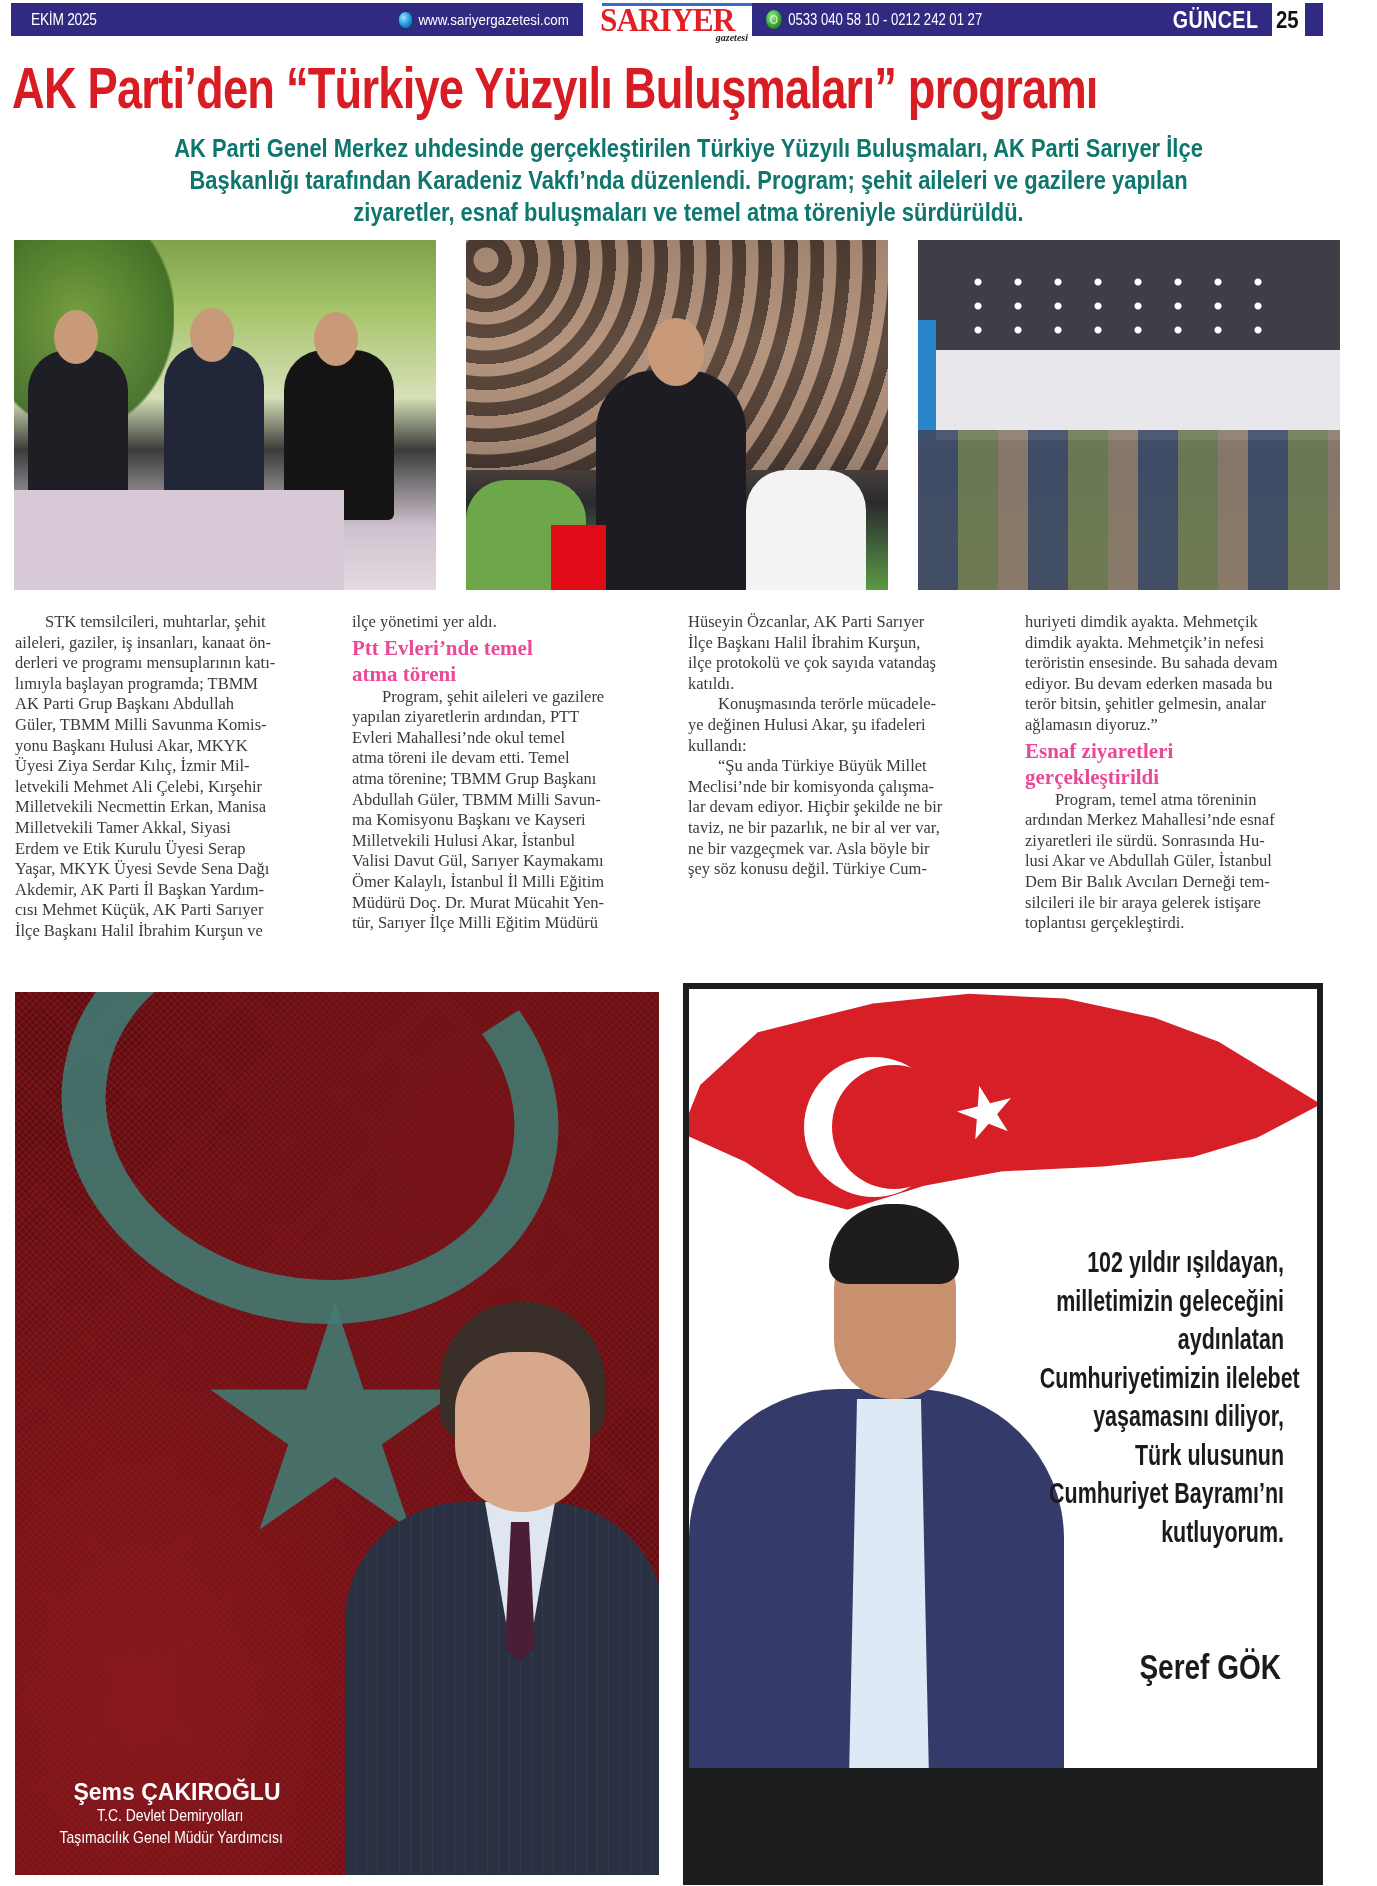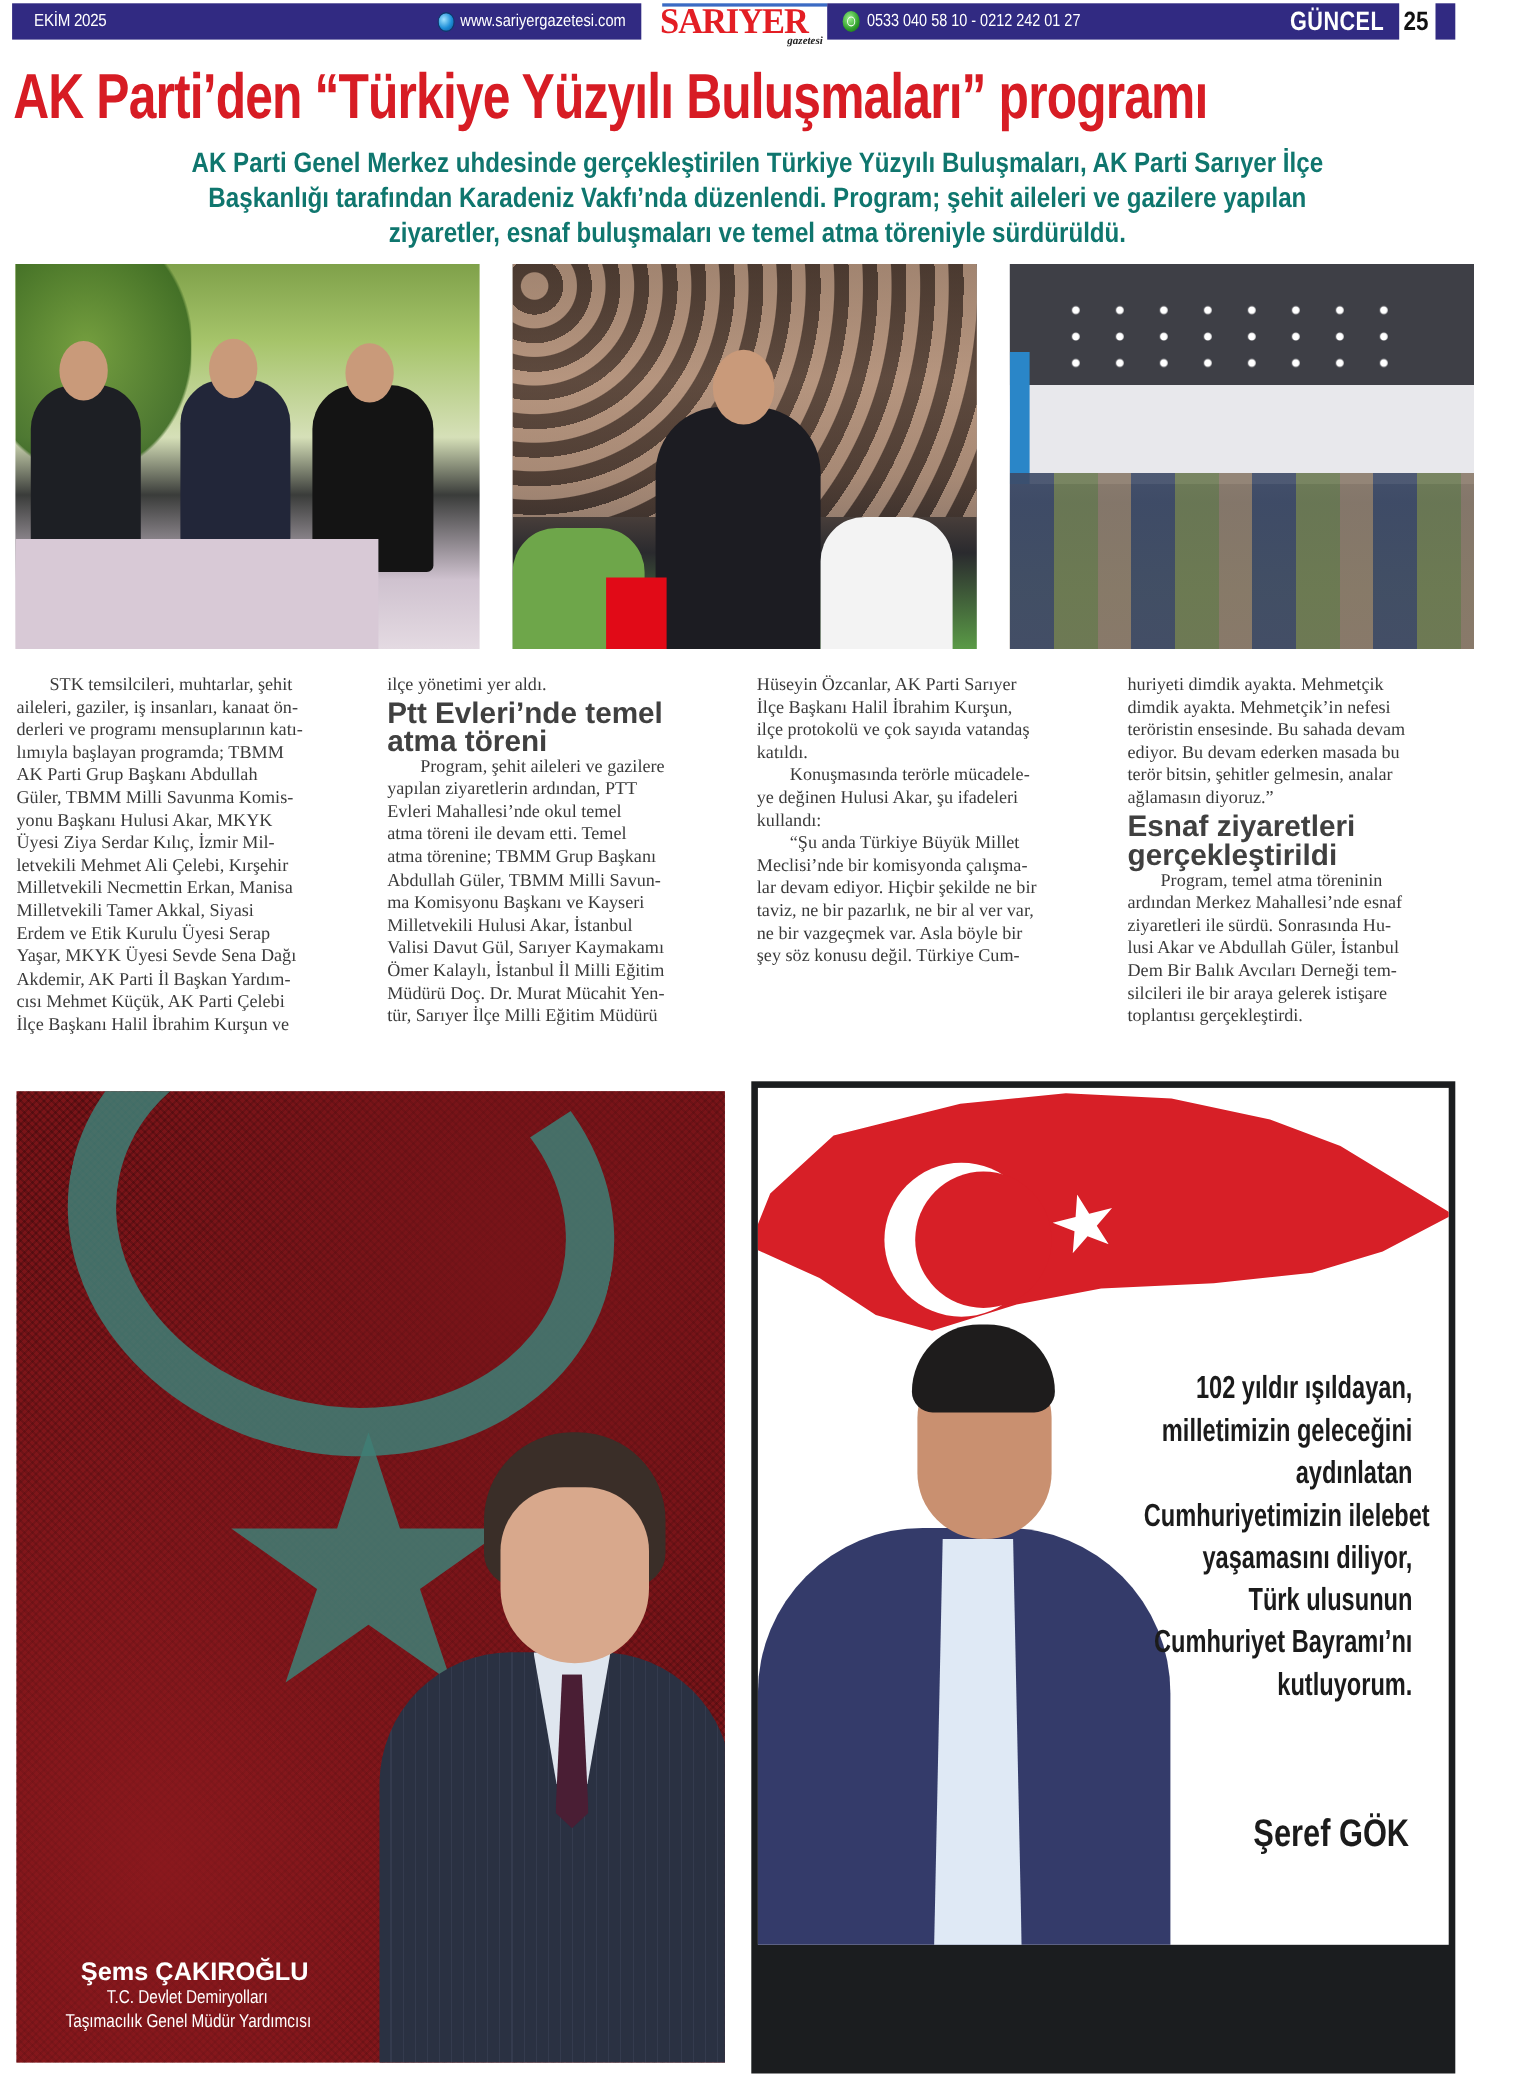--- a/index.html
+++ b/index.html
@@ -54,21 +54,21 @@
   .ph3-banner { left: 0; top: 80px; width: 18px; height: 120px; background: #2a86c8; }
 
   
   .col { position: absolute; top: 612px; width: 310px; font-family: "Liberation Serif", serif; font-size: 16.5px; line-height: 20.6px; color: #3a3a3a; }
   .col-1 { left: 15px; }
   .col-2 { left: 352px; }
   .col-3 { left: 688px; }
   .col-4 { left: 1025px; }
   .col p { white-space: nowrap; }
   .col .ind { padding-left: 30px; }
-  .col h3 { font-family: Liberation Sans, sans-serif; font-weight: 700; font-size: 27px; line-height: 26px; color: #404040; white-space: nowrap; margin: 2px 0 0 0; }
+  .col h3 { font-family: Liberation Serif, serif; font-weight: 700; font-size: 21px; line-height: 26px; color: #ec4899; white-space: nowrap; margin: 2px 0 0 0; }
 
   
   .ad-left { position: absolute; left: 15px; top: 992px; width: 644px; height: 883px; overflow: hidden;
     background:
       radial-gradient(ellipse at 70% 20%, rgba(120,20,25,.9), transparent 60%),
       radial-gradient(ellipse at 20% 80%, rgba(140,25,30,.9), transparent 60%),
       repeating-linear-gradient(45deg, rgba(0,0,0,.18) 0 2px, transparent 2px 5px),
       repeating-linear-gradient(-45deg, rgba(0,0,0,.18) 0 2px, transparent 2px 5px),
       #7a1418; }
   .ad-left .crescent { position: absolute; left: 45px; top: -90px; width: 500px; height: 420px; border-radius: 50%; border: 44px solid #3f7f76; border-top-color: transparent; opacity: .85; transform: rotate(12deg); }
@@ -183,21 +183,21 @@
   <p>AK Parti Grup Başkanı Abdullah</p>
   <p>Güler, TBMM Milli Savunma Komis-</p>
   <p>yonu Başkanı Hulusi Akar, MKYK</p>
   <p>Üyesi Ziya Serdar Kılıç, İzmir Mil-</p>
   <p>letvekili Mehmet Ali Çelebi, Kırşehir</p>
   <p>Milletvekili Necmettin Erkan, Manisa</p>
   <p>Milletvekili Tamer Akkal, Siyasi</p>
   <p>Erdem ve Etik Kurulu Üyesi Serap</p>
   <p>Yaşar, MKYK Üyesi Sevde Sena Dağı</p>
   <p>Akdemir, AK Parti İl Başkan Yardım-</p>
-  <p>cısı Mehmet Küçük, AK Parti Çelebi</p>
+  <p>cısı Mehmet Küçük, AK Parti Sarıyer</p>
   <p>İlçe Başkanı Halil İbrahim Kurşun ve</p>
 </div>
 
 <div class="col col-2">
   <p>ilçe yönetimi yer aldı.</p>
   <h3>
     <span>Ptt Evleri’nde temel</span><br>
     <span>atma töreni</span>
   </h3>
   <p class="ind">Program, şehit aileleri ve gazilere</p>

